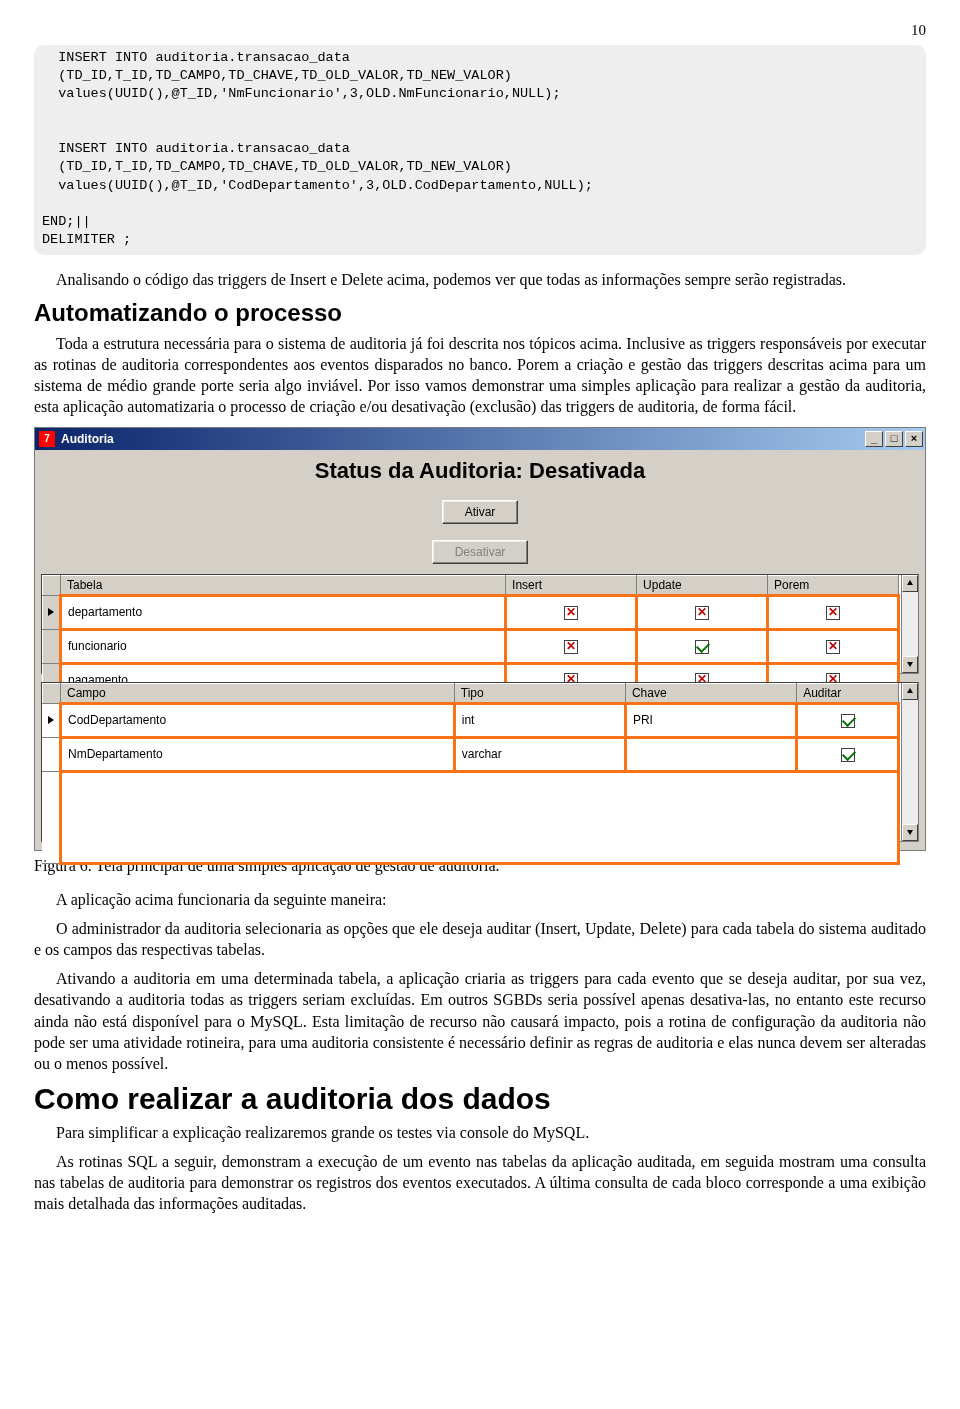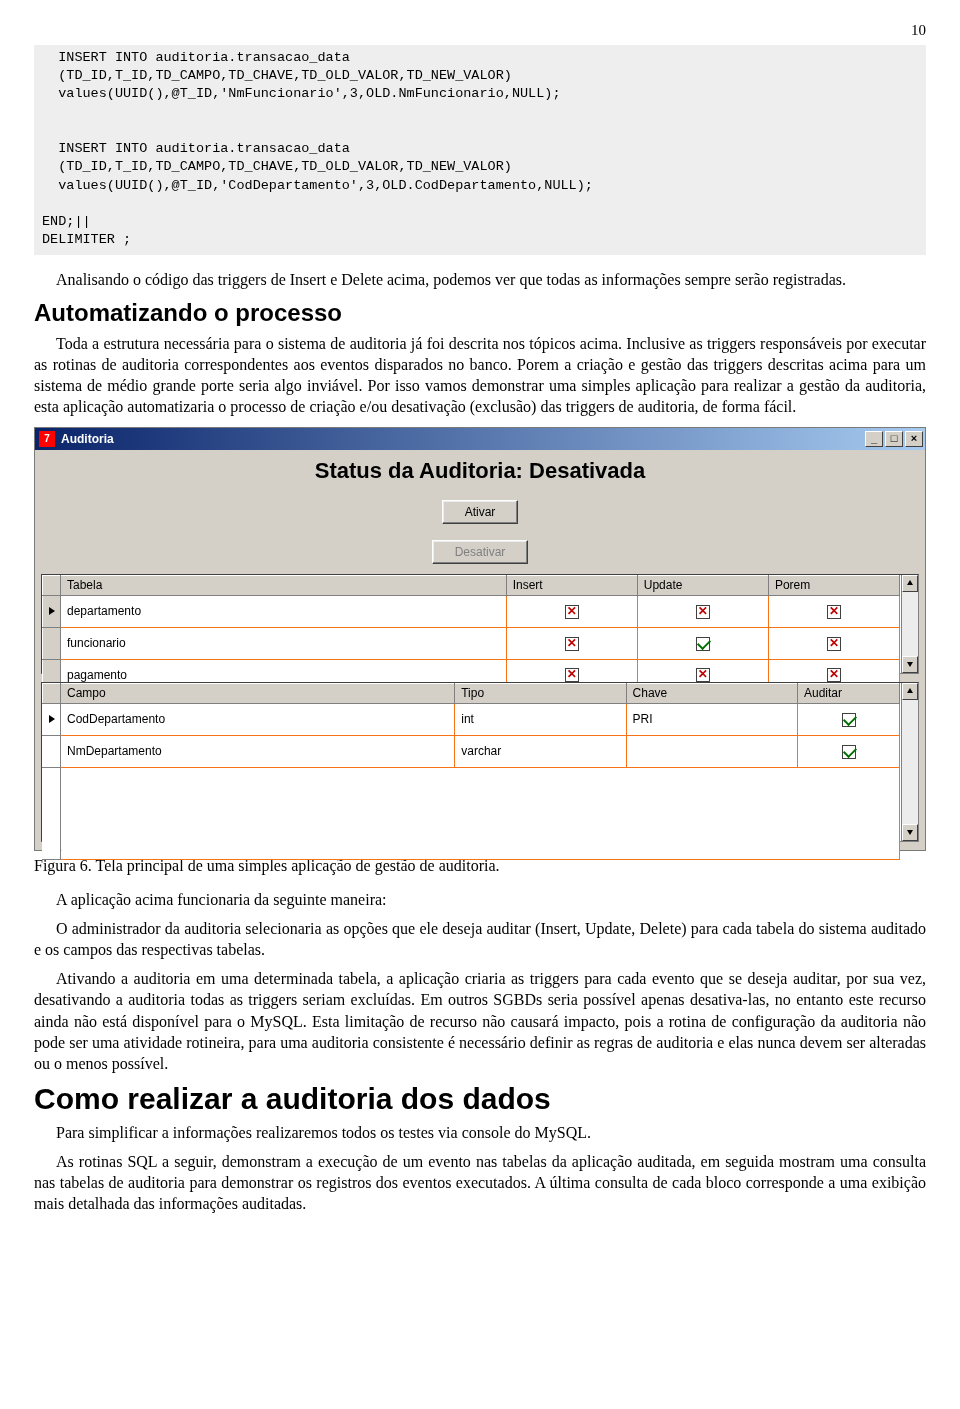--- a/index.html
+++ b/index.html
@@ -21,20 +21,21 @@
   }
   .code-block {
     background: #eeeeee;
     padding: 4px 8px 6px 8px;
     font-family: "Courier New", Courier, monospace;
     font-size: 13.5px;
     line-height: 1.35;
     white-space: pre;
     margin-bottom: 14px;
     color: #000;
+    border-radius: 10px;
   }
   .body-text {
     font-size: 16px;
     line-height: 1.32;
     text-align: justify;
     margin: 0 0 8px 0;
   }
   .body-text.indent { text-indent: 22px; }
   h2.section {
     font-family: Arial, Helvetica, sans-serif;
@@ -129,21 +130,21 @@
     border: 1px solid #808080;
     border-top-color: #fff;
     border-left-color: #fff;
     font-weight: 400;
     text-align: left;
     padding: 2px 6px;
     font-size: 12px;
     height: 20px;
   }
   .grid-table td {
-    border: 1px solid #f97316;
+    border: 3px solid #f97316;
     padding: 8px 6px;
     font-size: 12px;
     height: 20px;
     background: #fff;
   }
   .grid-table th.rowhead,
   .grid-table td.rowhead {
     width: 18px;
     background: #d4d0c8;
     border: 1px solid #808080;
@@ -377,17 +378,17 @@
   <div class="caption">Figura 6. Tela principal de uma simples aplicação de gestão de auditoria.</div>
 
   <p class="body-text indent">A aplicação acima funcionaria da seguinte maneira:</p>
 
   <p class="body-text indent">O administrador da auditoria selecionaria as opções que ele deseja auditar (Insert, Update, Delete) para cada tabela do sistema auditado e os campos das respectivas tabelas.</p>
 
   <p class="body-text indent">Ativando a auditoria em uma determinada tabela, a aplicação criaria as triggers para cada evento que se deseja auditar, por sua vez, desativando a auditoria todas as triggers seriam excluídas. Em outros SGBDs seria possível apenas desativa-las, no entanto este recurso ainda não está disponível para o MySQL. Esta limitação de recurso não causará impacto, pois a rotina de configuração da auditoria não pode ser uma atividade rotineira, para uma auditoria consistente é necessário definir as regras de auditoria e elas nunca devem ser alteradas ou o menos possível.</p>
 
   <h2 class="section big">Como realizar a auditoria dos dados</h2>
 
-  <p class="body-text indent">Para simplificar a informações realizaremos todos os testes via console do MySQL.</p>
+  <p class="body-text indent">Para simplificar a explicação realizaremos grande os testes via console do MySQL.</p>
 
   <p class="body-text indent">As rotinas SQL a seguir, demonstram a execução de um evento nas tabelas da aplicação auditada, em seguida mostram uma consulta nas tabelas de auditoria para demonstrar os registros dos eventos executados. A última consulta de cada bloco corresponde a uma exibição mais detalhada das informações auditadas.</p>
 
 </div>
 
 </body></html>

